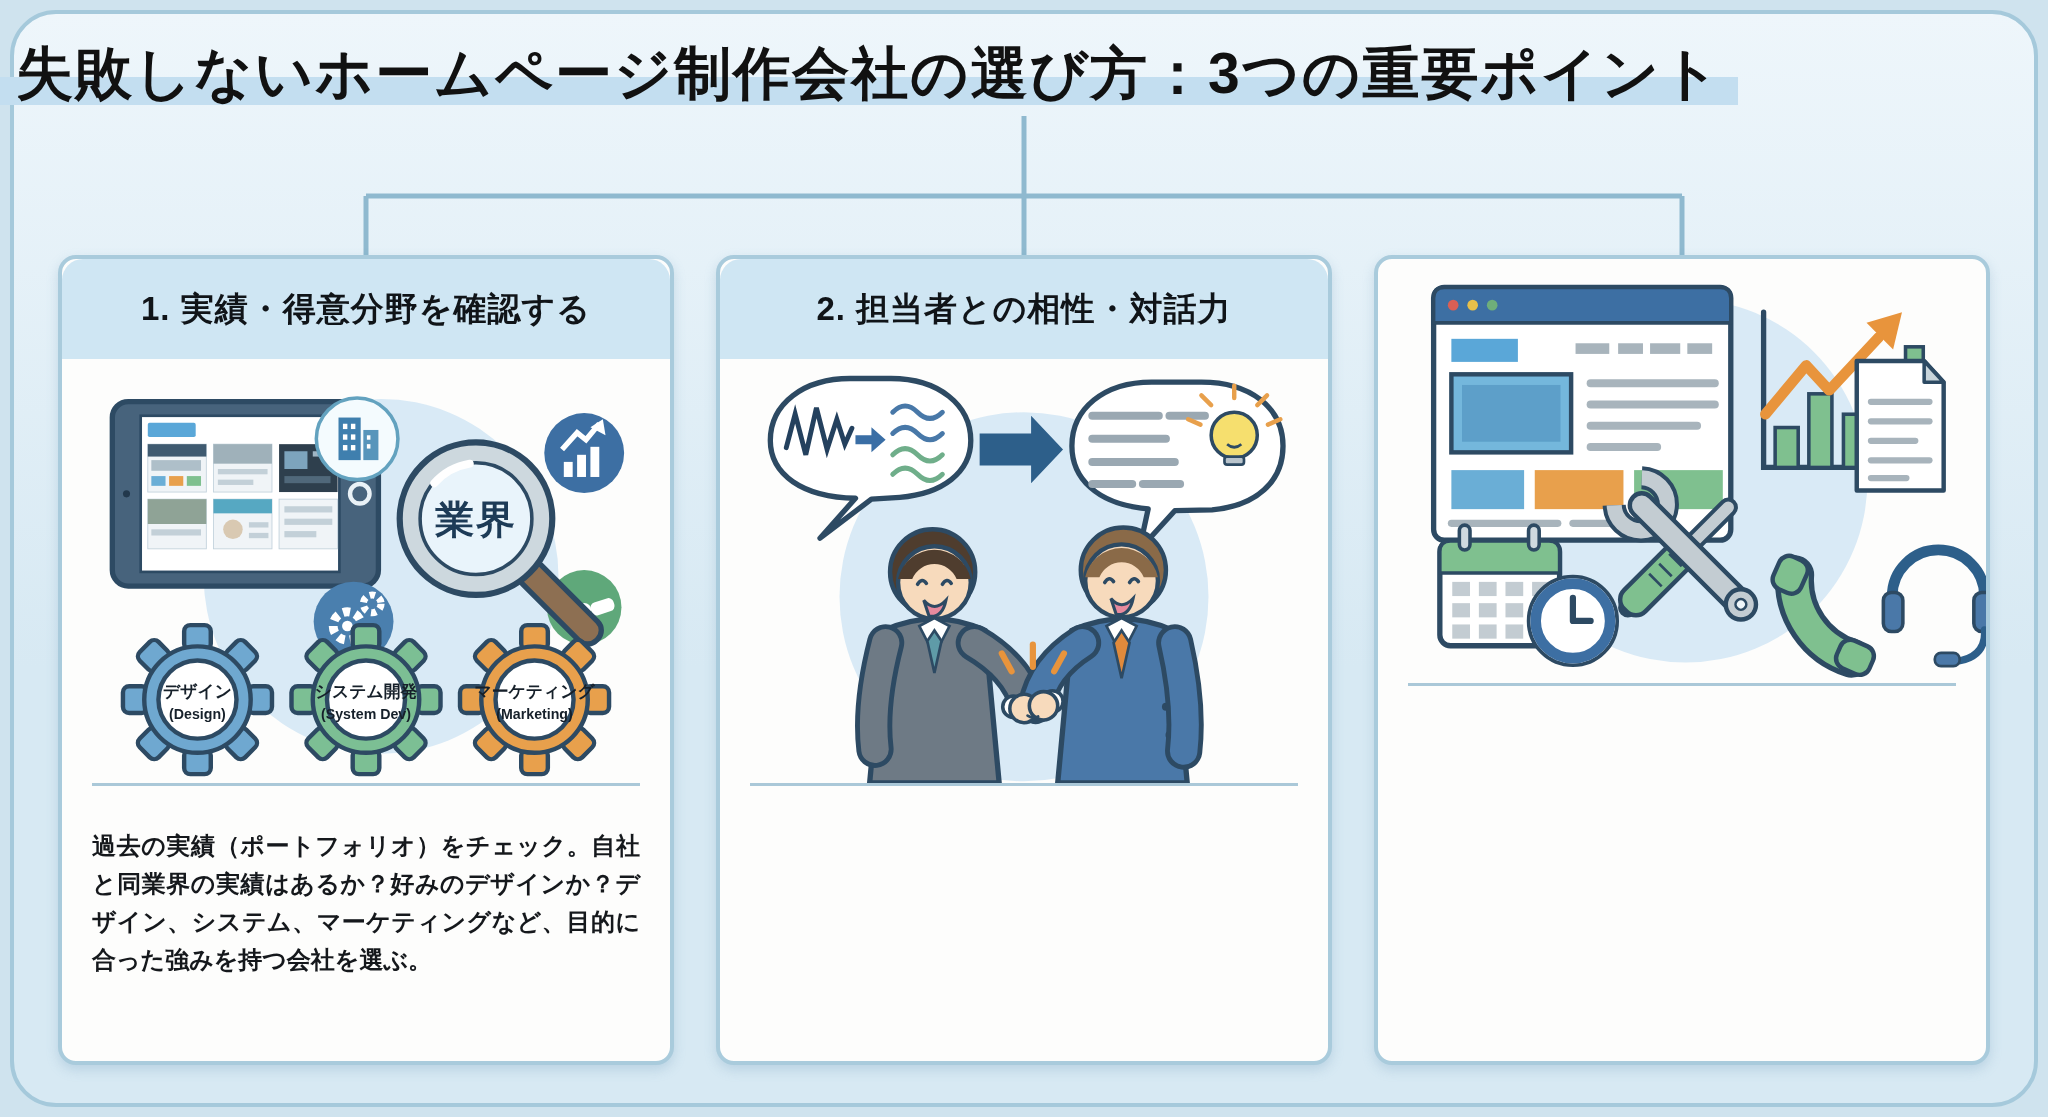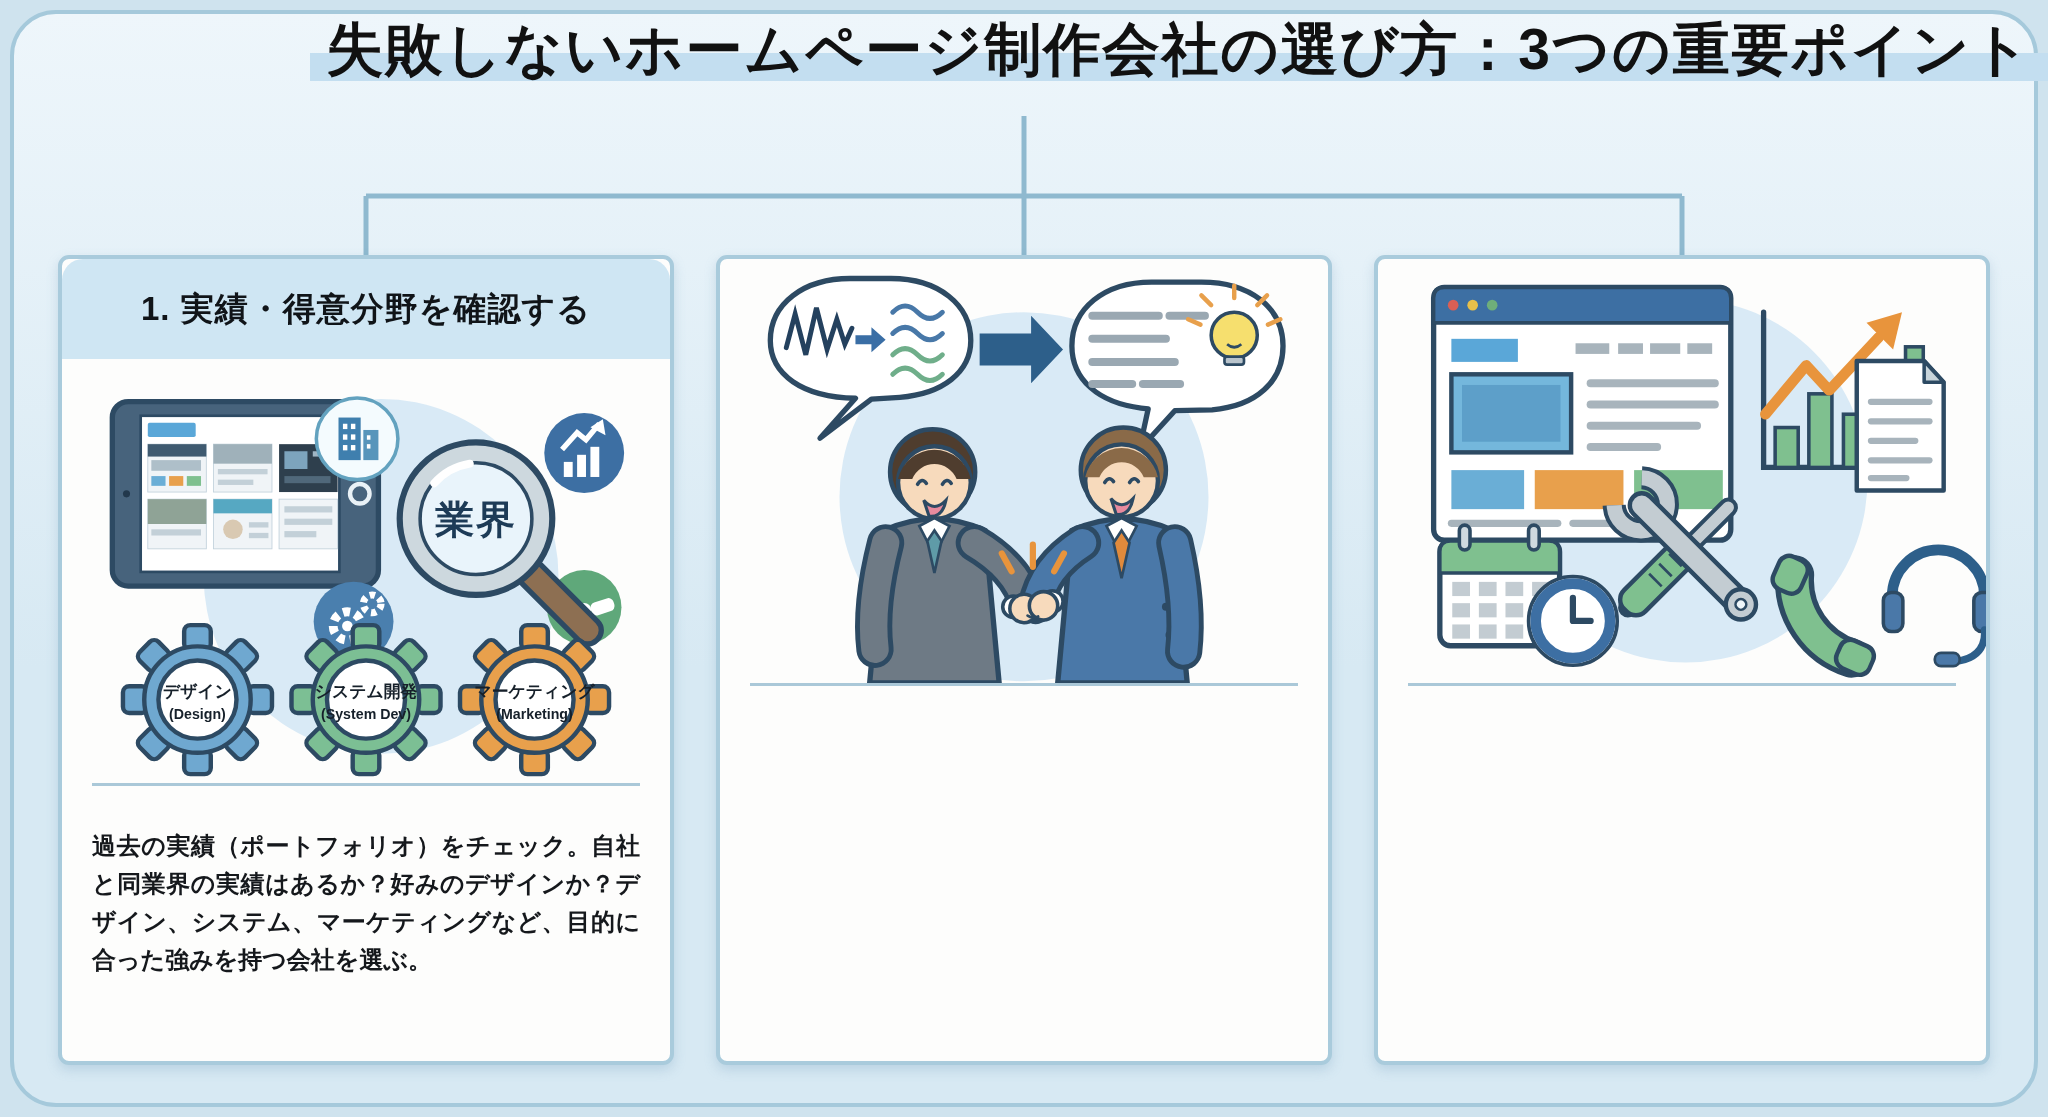--- a/index.html
+++ b/index.html
@@ -8,26 +8,26 @@
     --title-color:#111111; --title-highlight:#c3def0; --connector:#8fb9cf; --divider:#aac8d8;
     --body-text:#15181c; --outline-navy:#2d4a63; --accent-blue:#5aa7d8; --accent-orange:#e8a04c;
     --accent-green:#7fc08f; --gear-design:#6fa8d0; --gear-system:#7cbf94; --gear-marketing:#e8a04c;
     --blob:#d9eaf6;
   }
   html,body{margin:0;padding:0;}
   .canvas{position:relative;width:2048px;height:1117px;overflow:hidden;background:var(--page-bg);
     font-family:"Liberation Sans","DejaVu Sans",sans-serif;}
   .panel{position:absolute;inset:10px;border-radius:46px;border:4px solid var(--frame-border);
     background:linear-gradient(180deg,var(--panel-bg-top) 0%,var(--panel-bg-bottom) 60%);}
-  .title{position:absolute;top:12px;left:0;right:0;margin:0;text-align:right;
+  .title{position:absolute;top:36px;left:0;right:0;margin:0;text-align:left;
     font-size:57px;font-weight:900;letter-spacing:2px;color:var(--title-color);}
   .title .hl{background:linear-gradient(to bottom,rgba(0,0,0,0) 56%,var(--title-highlight) 56%);padding:0 16px;}
   .connectors{position:absolute;left:0;top:0;width:2048px;height:1117px;}
   .card{position:absolute;top:255px;width:616px;height:810px;box-sizing:border-box;
-    background:var(--card-bg);border:4px solid var(--card-border);border-radius:11px;
+    background:var(--card-bg);border:4px solid var(--card-border);border-radius:18px;
     box-shadow:0 5px 12px rgba(110,155,185,.28);}
   .card.c1{left:58px}.card.c2{left:716px}.card.c3{left:1374px}
   .card-head{height:100px;background:var(--card-header-bg);border-radius:21px 21px 0 0;
     display:flex;align-items:center;justify-content:center;}
   .card-head h2{margin:0;font-size:33px;font-weight:800;letter-spacing:1px;color:#101418;}
   .illus{position:relative;height:424px;}
   .illus svg{position:absolute;left:0;top:0;width:100%;height:100%;}
   .divider{border-top:3px solid var(--divider);margin:0 30px;}
   .card-body{margin:0;padding:41px 30px 0;font-size:24px;font-weight:700;line-height:1.58;
     color:var(--body-text);text-align:justify;}
@@ -180,20 +180,23 @@
           <text class="gear-ja" y="-3">マーケティング</text>
           <text class="gear-en" y="22">(Marketing)</text>
         </g>
       </svg>
     </div>
     <div class="divider"></div>
     <p class="card-body">過去の実績（ポートフォリオ）をチェック。自社と同業界の実績はあるか？好みのデザインか？デザイン、システム、マーケティングなど、目的に合った強みを持つ会社を選ぶ。</p>
   </section>
 
   <section class="card c2">
+    <header class="card-head">
+      <h2>2. 担当者との相性・対話力</h2>
+    </header>
     <div class="illus">
       <svg viewBox="0 0 616 478">
         <circle class="blob" cx="308" cy="268" r="208"></circle>
         <g>
           <path d="M118,157 C58,156 22,130 22,92 C22,50 60,22 112,22 L158,22 C212,22 248,52 248,92 C248,128 216,152 168,156 L136,158 L78,202 Z" fill="#ffffff" class="nvy" stroke-width="6" stroke-linejoin="round"></path>
           <polyline points="40,100 50,62 62,108 74,55 86,102 97,68 106,96 114,78" stroke="#24415e" stroke-width="5.5" fill="none" stroke-linecap="round"></polyline>
           <polygon points="118,86 136,86 136,77 152,91 136,105 136,96 118,96" fill="#3a6ea5"></polygon>
           <path d="M160,60 q14,-14 28,0 q14,14 28,0" stroke="#4878a8" stroke-width="5.5" fill="none" stroke-linecap="round"></path>
           <path d="M160,84 q14,-14 28,0 q14,14 28,0" stroke="#4878a8" stroke-width="5.5" fill="none" stroke-linecap="round"></path>
           <path d="M160,108 q14,-14 28,0 q14,14 28,0" stroke="#6fae8a" stroke-width="5.5" fill="none" stroke-linecap="round"></path>

